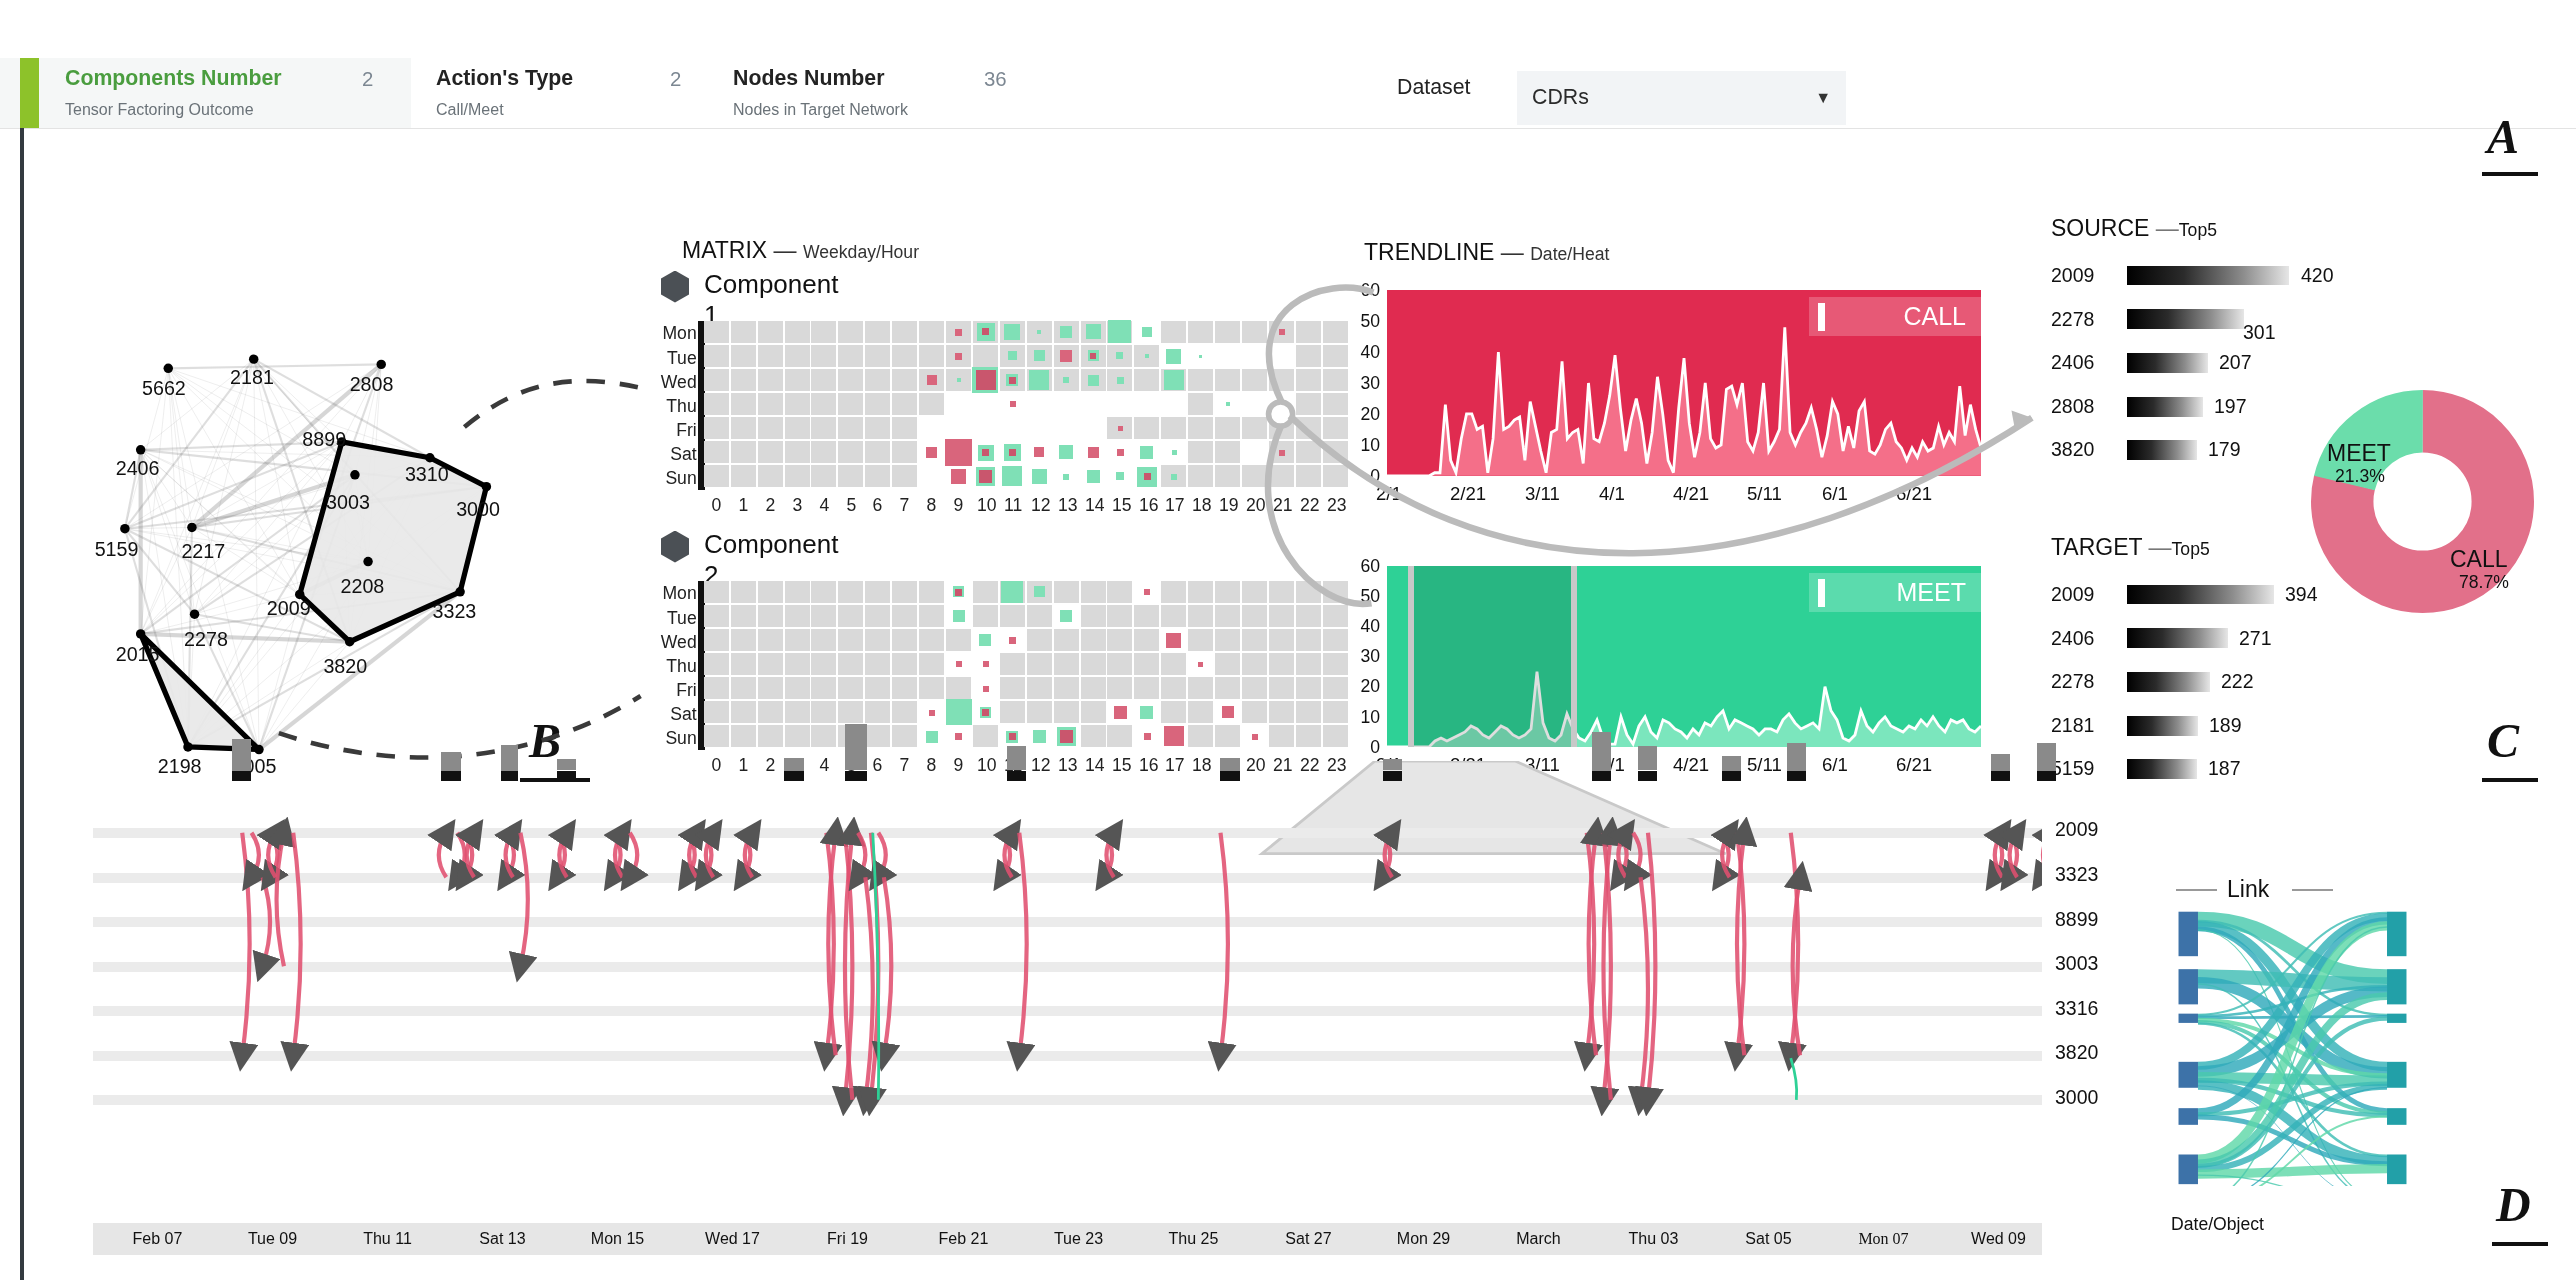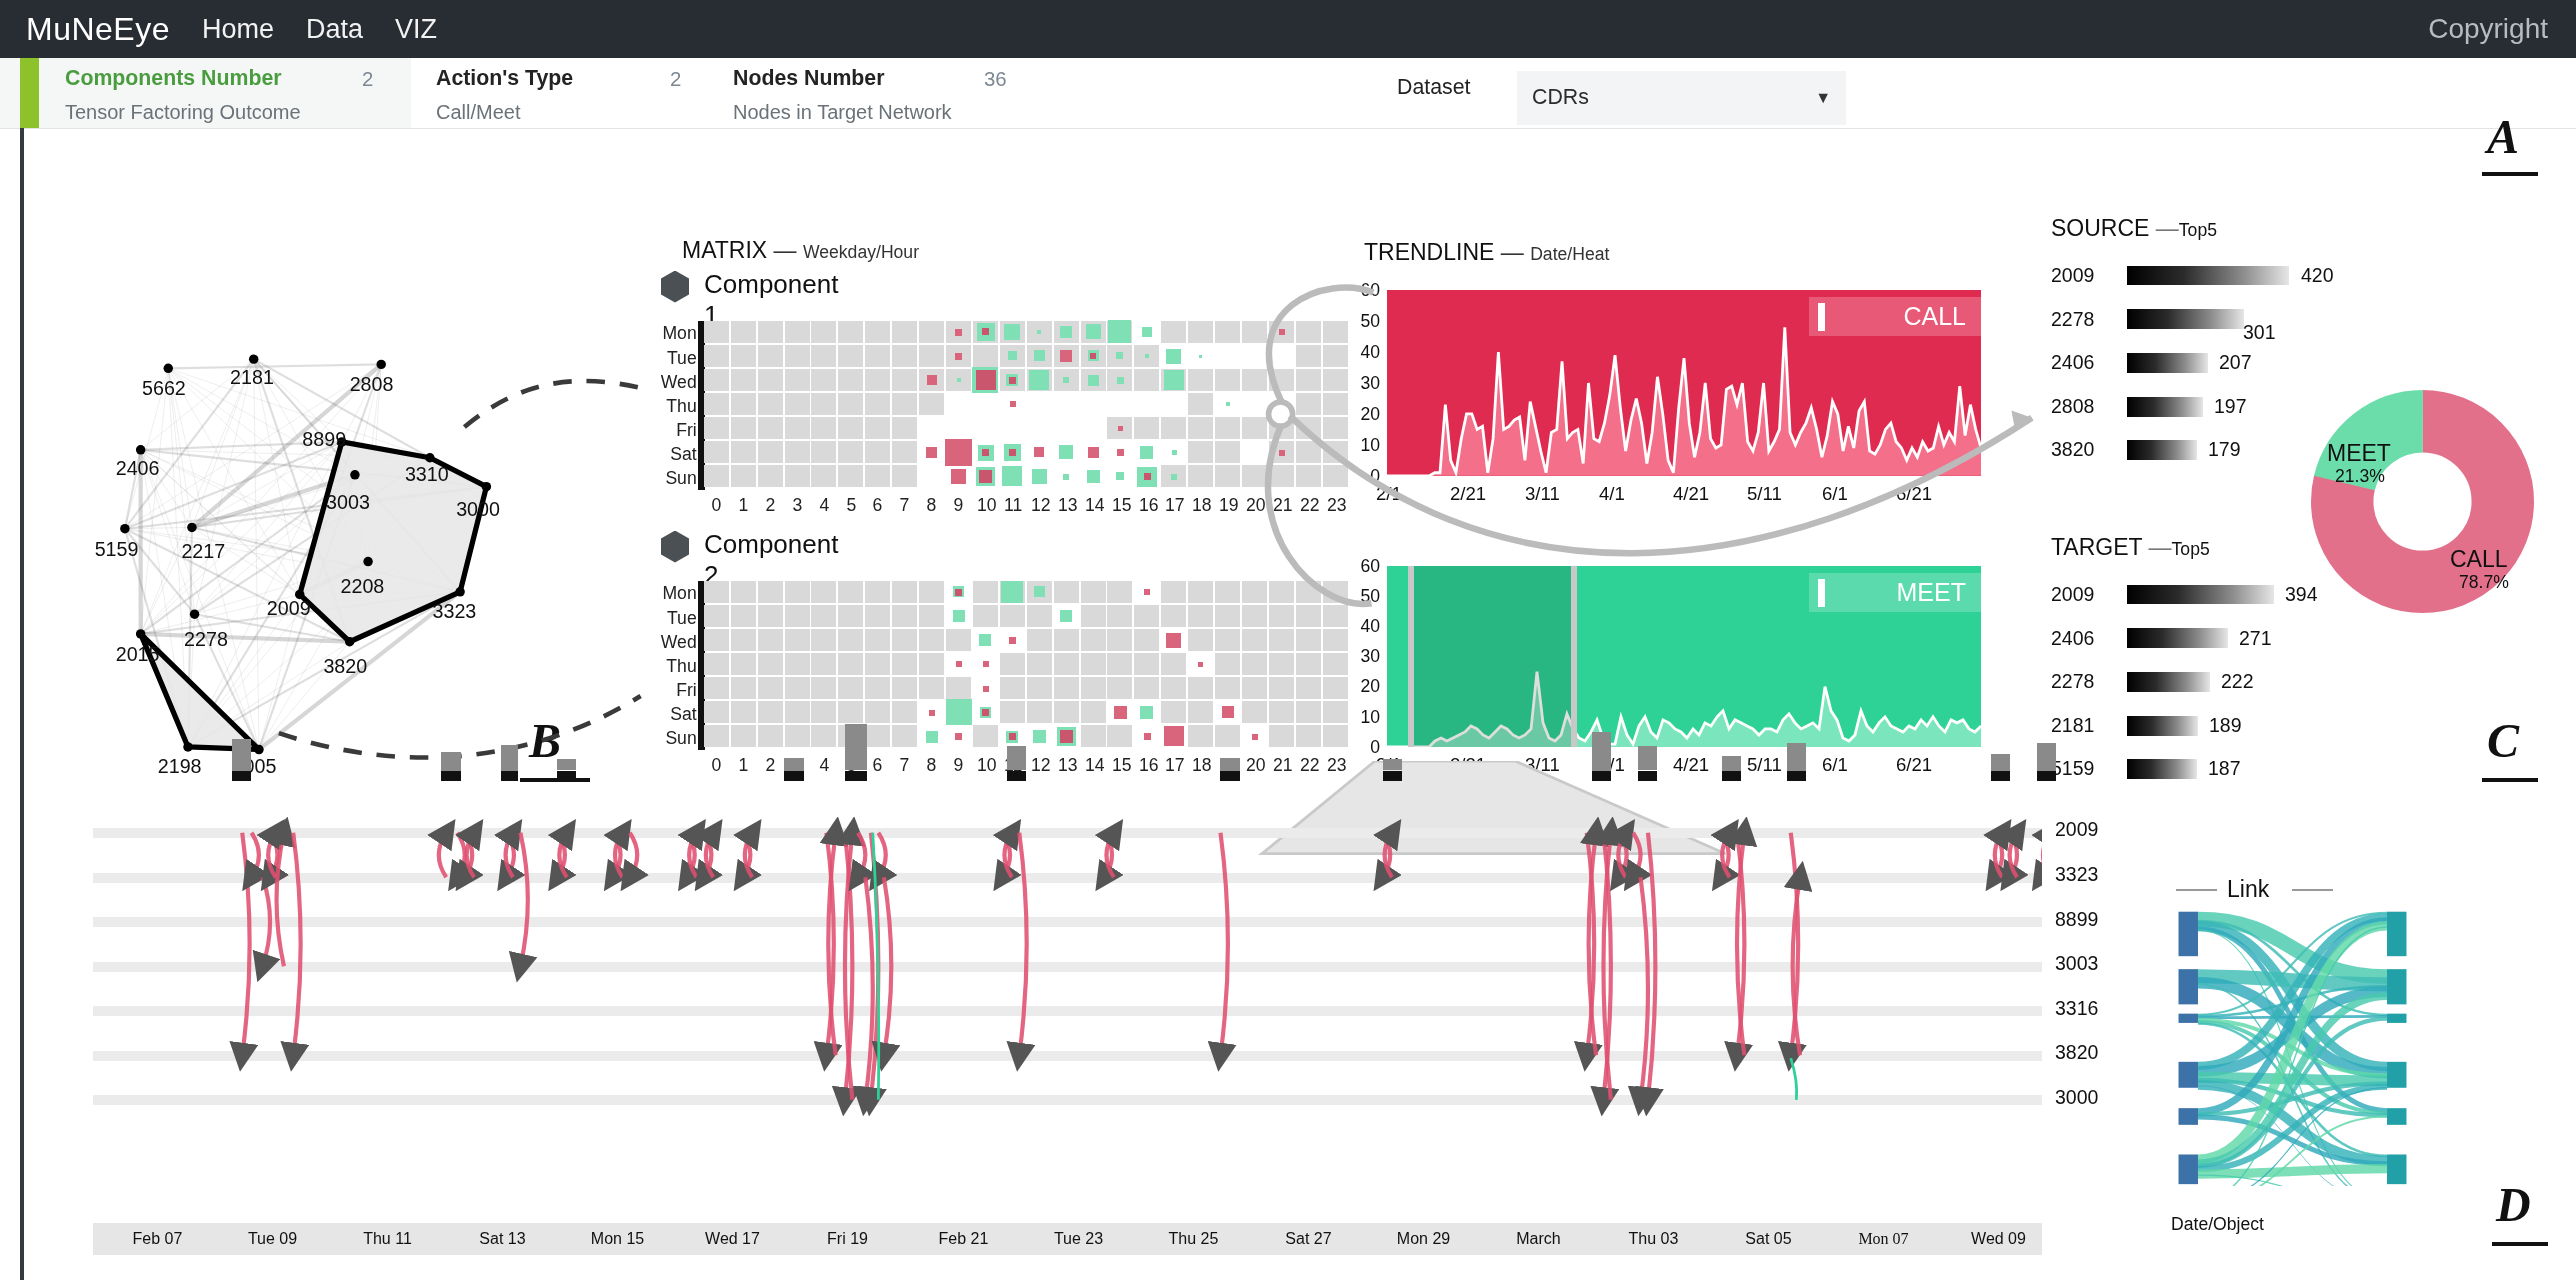--- a/index.html
+++ b/index.html
@@ -13,21 +13,21 @@
   .brand { color:#fff; font-size:32px; margin-left:26px; letter-spacing:0.5px; }
   .navlink { color:#f2f2f2; font-size:27px; margin-left:32px; }
   .copyright { position:absolute; right:28px; color:#b9bcbf; font-size:28px; }
 
   
   .stats { position:absolute; left:0; top:58px; width:2576px; height:71px;
     border-bottom:0.9px solid #e3e3e3; }
   .stat { position:absolute; top:0; height:71px; }
   .stat .lbl { font-size:21.3px; font-weight:bold; color:#232323; position:absolute; top:8.4px; left:0; white-space:nowrap;}
   .stat .num { font-size:20.4px; color:#7c8792; position:absolute; top:10.2px; white-space:nowrap;}
-  .stat .sub { font-size:20px; color:#6a7278; position:absolute; top:43px; left:0; white-space:nowrap;}
+  .stat .sub { font-size:16px; color:#6a7278; position:absolute; top:43px; left:0; white-space:nowrap;}
   .stat.active .lbl { color:#4a9d3f; }
   .stat-hl { position:absolute; left:0; top:58px; width:411px; height:71px; background:#f5f7f7; }
   .stat-bar { position:absolute; left:20.4px; top:58px; width:18.6px; height:71px; background:#8dc22a; }
   .leftrule { position:absolute; left:20.4px; top:128px; width:3.7px; height:1153px; background:#333a40;}
 
   .panelletter { position:absolute; font-size:48px; font-weight:bold; font-style:italic;
      color:#111; font-family:"Liberation Serif", serif; }
   .panelrule { position:absolute; height:3.7px; background:#111; }
 
   .dd { position:absolute; background:#f2f4f6; width:186px; height:45px; border:none; }
@@ -78,27 +78,20 @@
   .xlab { position:absolute; font-size:16px; color:#111; white-space:nowrap; text-align:center;}
   .linkttl { position:absolute; font-size:23px; color:#111; }
   .linkrule { position:absolute; height:1.9px; background:#999; }
   .dateobj { position:absolute; font-size:17.6px; color:#111; }
 </style>
 </head>
 <body>
 
 <div id="app">
 
-  <div class="navbar">
-    <div class="brand">MuNeEye</div>
-    <div class="navlink">Home</div>
-    <div class="navlink">Data</div>
-    <div class="navlink">VIZ</div>
-    <div class="copyright">Copyright</div>
-  </div>
 
   <div class="stat-hl"></div>
   <div class="stat-bar"></div>
   <div class="stats">
     <div class="stat active" style="left:65px;width:241px">
       <div class="lbl">Components Number</div>
       <div class="num" style="left:297px">2</div>
       <div class="sub">Tensor Factoring Outcome</div>
     </div>
     <div class="stat" style="left:436px;width:213px">

